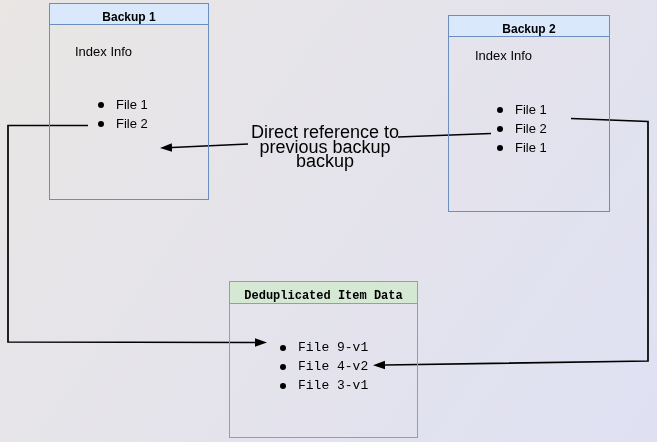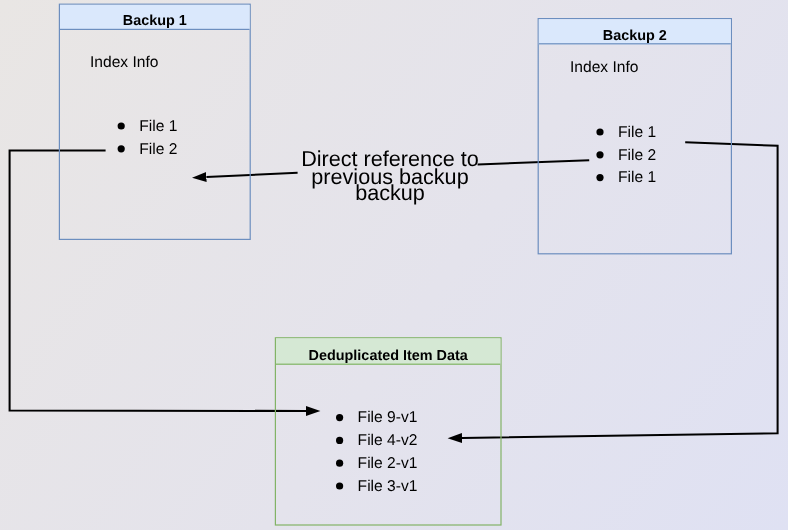--- a/index.html
+++ b/index.html
@@ -19,21 +19,21 @@
     left: 0; top: 0;
     width: 657px; height: 442px;
     pointer-events: none;
   }
   .box {
     position: absolute;
     border: 1.5px solid #6c8ebf;
     background: transparent;
     box-sizing: border-box;
   }
-  .box.green { border-color: #82b366; }
+  .box.green { border-color: #82b366; font-family: Liberation Mono, monospace; }
   .box-header {
     height: 20px;
     background: #dae8fc;
     border-bottom: 1.5px solid #6c8ebf;
     display: flex;
     align-items: flex-end;
     justify-content: center;
     font-size: 12px;
     font-weight: bold;
   }
@@ -122,21 +122,20 @@
     </ul>
   </div>
 
   <div class="box green" style="left:229px; top:281px; width:189px; height:157px;">
     <div class="box-header">
       <span>Deduplicated Item Data</span>
     </div>
     <ul class="items" style="left:2px; top:56px; width:185px;">
       <li><span class="dot"></span><span>File 9-v1</span></li>
       <li><span class="dot"></span><span>File 4-v2</span></li>
-      <li><span class="dot"></span><span>File 2-v1</span></li>
       <li><span class="dot"></span><span>File 3-v1</span></li>
     </ul>
   </div>
 
   <div class="edge-label">
     <div>Direct reference to</div>
     <div>previous backup backup</div>
   </div>
 
 </div>

